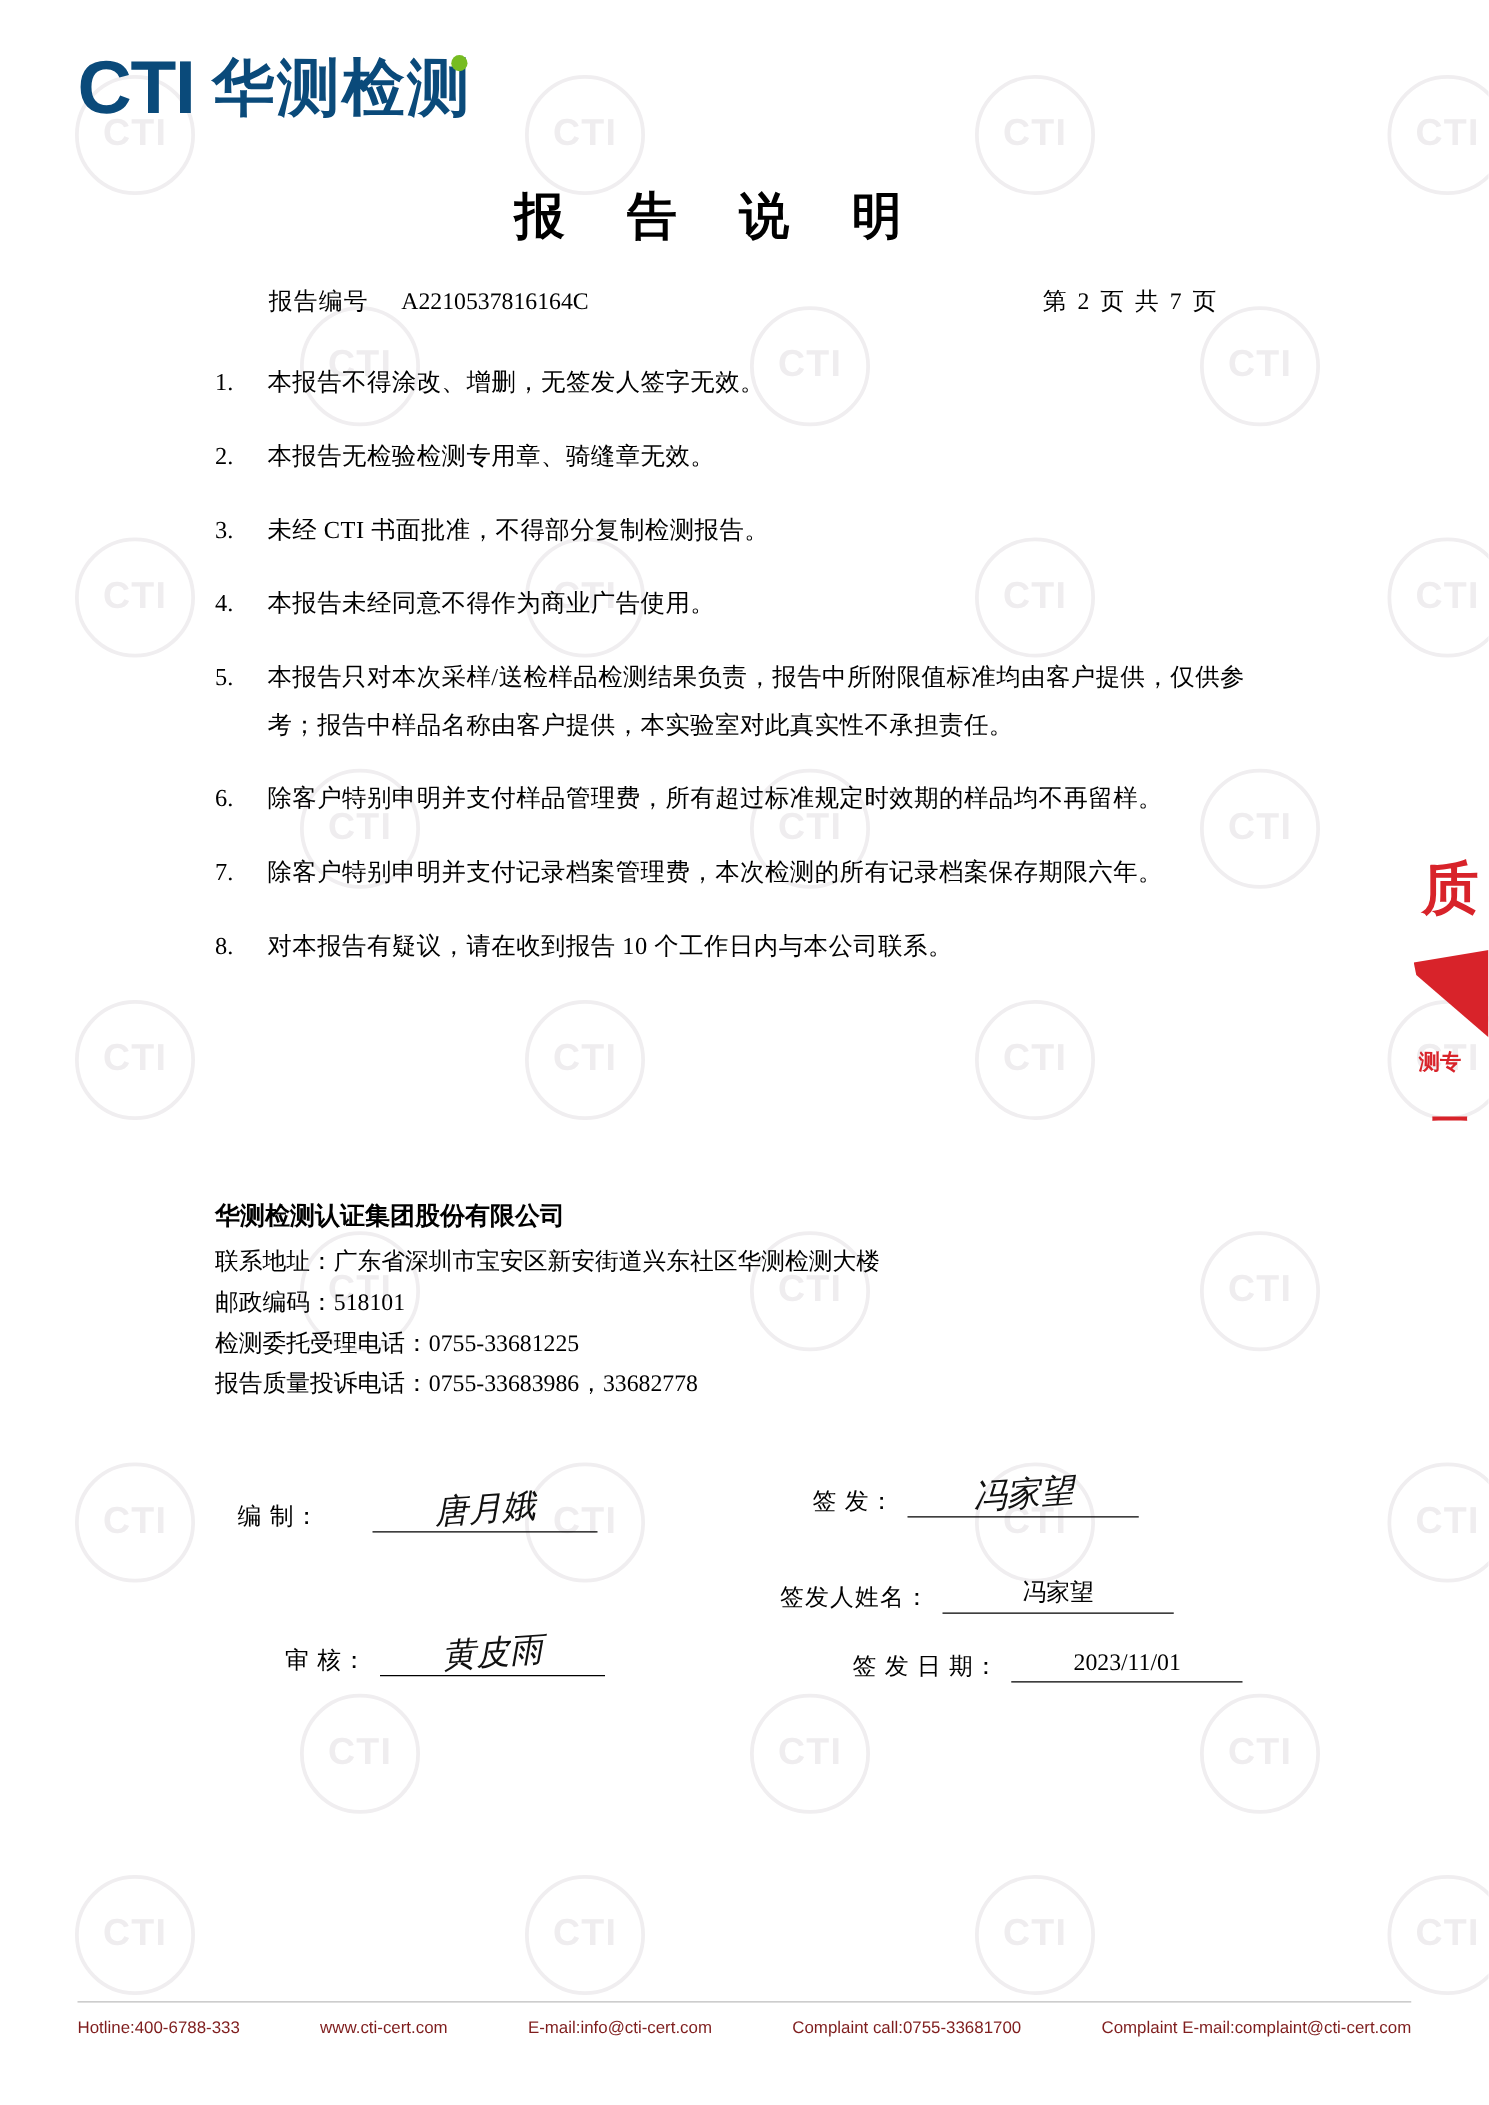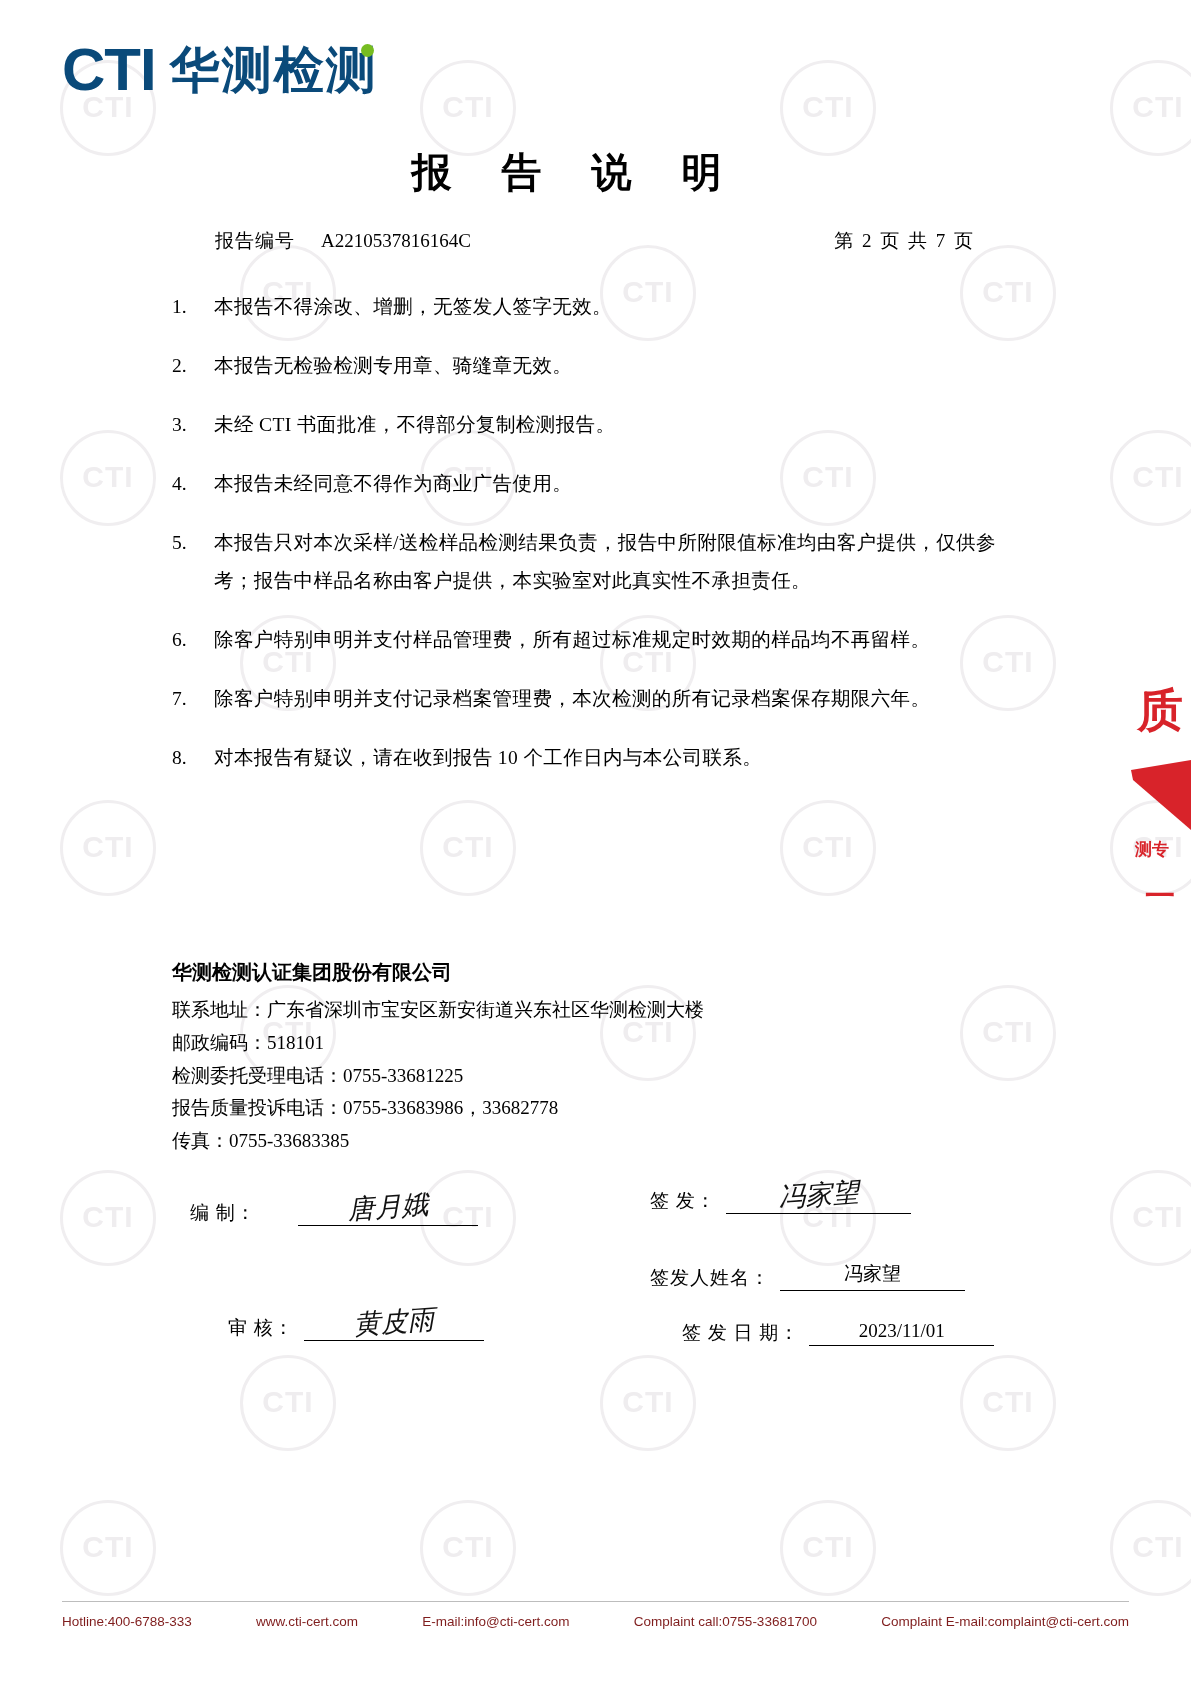--- a/index.html
+++ b/index.html
@@ -378,21 +378,20 @@
         <div class="note-text">对本报告有疑议，请在收到报告 10 个工作日内与本公司联系。</div>
       </div>
     </div>
 
   <div class="company">
     <div class="company-name">华测检测认证集团股份有限公司</div>
     <div>联系地址：广东省深圳市宝安区新安街道兴东社区华测检测大楼</div>
     <div>邮政编码：518101</div>
     <div>检测委托受理电话：0755-33681225</div>
     <div>报告质量投诉电话：0755-33683986，33682778</div>
-    <div>传真：0755-33683385</div>
   </div>
 
   <div class="stamp">
     <div class="stamp-char" style="top:0px; left:6px; font-size:46px;">质</div>
     <svg width="60" height="90" style="position:absolute; top:80px; left:0;">
       <polygon points="0,10 60,0 60,70 2,20" fill="#d8232a"></polygon>
     </svg>
     <div class="stamp-char" style="top:158px; left:4px; font-size:17px;">测专</div>
     <div class="stamp-char" style="top:196px; left:14px; font-size:30px;">一</div>
   </div>
@@ -413,21 +412,21 @@
       </div>
     </div>
 
     <div class="sig-row" style="left:650px; top:13px;align-items:flex-end;">
       <div class="sig-label">签    发：</div>
       <div class="sig-line wide">
         <div class="handwriting">冯家望</div>
       </div>
     </div>
 
-    <div class="sig-row" style="left:650px; top:90px;">
+    <div class="sig-row" style="left:624px; top:90px;">
       <div class="sig-label">签发人姓名：</div>
       <div class="sig-line wide">
         <div class="sig-value">冯家望</div>
       </div>
     </div>
 
     <div class="sig-row" style="left:650px; top:145px;margin-left:32px;">
       <div class="sig-label">签 发 日 期：</div>
       <div class="sig-line wide">
         <div class="sig-value">2023/11/01</div>

